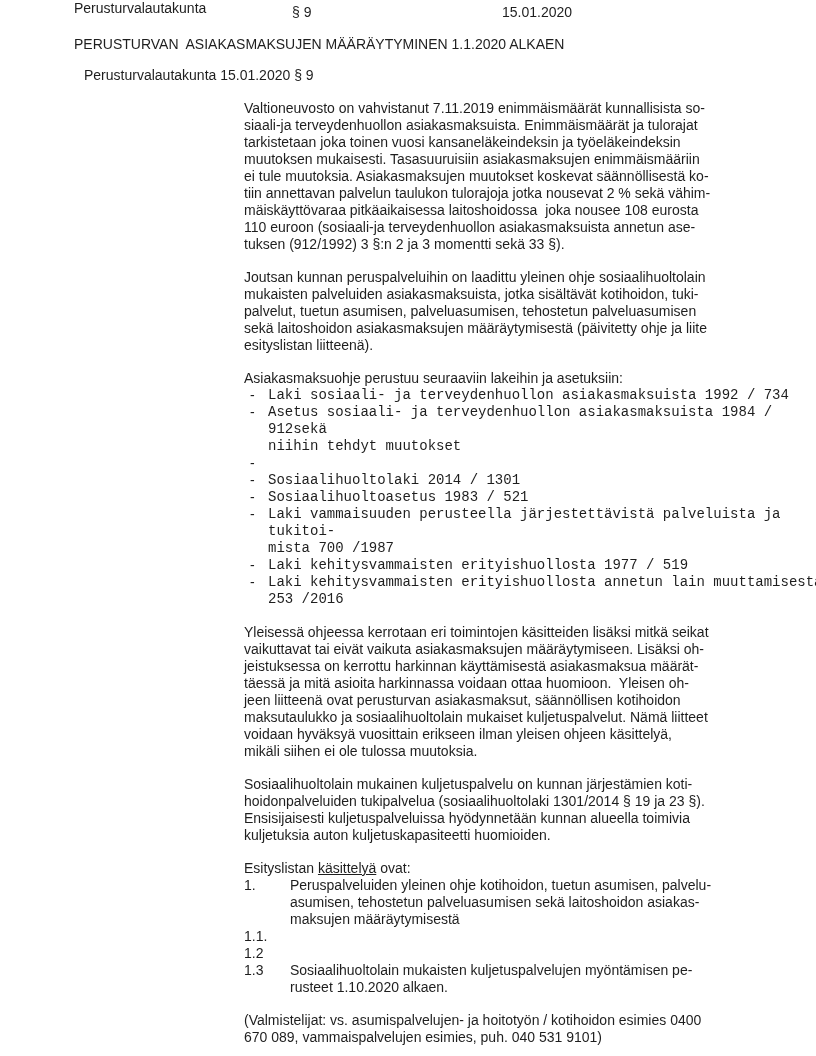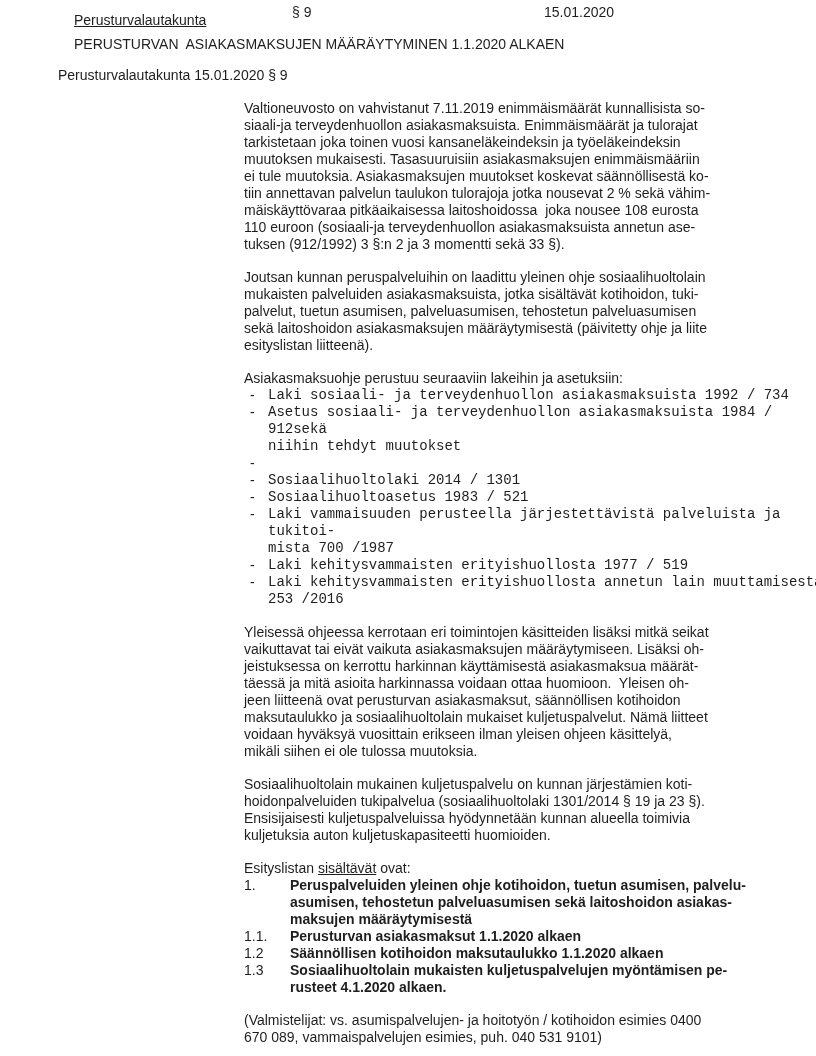--- a/index.html
+++ b/index.html
@@ -7,25 +7,25 @@
     position: relative;
     width: 816px;
     height: 1056px;
     background: #ffffff;
     font-family: "Liberation Sans", sans-serif;
     font-size: 14px;
     line-height: 17px;
     color: #1e1e1e;
     overflow: hidden;
   }
-  .h-committee { position: absolute; top: 12px;  left: 74px;  white-space: pre; text-decoration: underline; }
+  .h-committee { position: absolute; top: 0;  left: 74px;  white-space: pre; }
   .h-section   { position: absolute; top: 4px;  left: 292px; white-space: pre; }
-  .h-date      { position: absolute; top: 4px;  left: 544px; white-space: pre; }
+  .h-date      { position: absolute; top: 4px;  left: 502px; white-space: pre; }
   .doc-title   { position: absolute; top: 36px; left: 74px;  white-space: pre-wrap; }
-  .doc-subheader { position: absolute; top: 67px; left: 58px; white-space: pre-wrap; }
+  .doc-subheader { position: absolute; top: 67px; left: 84px; white-space: pre-wrap; }
 
   .doc-body {
     position: absolute;
     top: 100px;
     left: 244px;
     width: 580px;
   }
   .doc-body p {
     margin: 0 0 16px 0;
     white-space: pre-wrap;
@@ -41,21 +41,21 @@
     box-sizing: border-box;
   }
   .law-text { white-space: pre-wrap; font-family: Liberation Mono, monospace; }
 
   .att-list { margin: 0 0 16px 0; }
   .att-item { display: flex; align-items: flex-start; }
   .att-num {
     flex: none;
     width: 46px;
   }
-  .att-text { white-space: pre-wrap; font-weight: bold; }
+  .att-text { white-space: pre-wrap; }
 
   .u { text-decoration: underline; }
 </style>
 </head>
 <body>
 
 <div class="page">
 
   <span class="h-committee">Perusturvalautakunta</span>
   <span class="h-section">§ 9</span>
@@ -127,40 +127,38 @@
 jeen liitteenä ovat perusturvan asiakasmaksut, säännöllisen kotihoidon
 maksutaulukko ja sosiaalihuoltolain mukaiset kuljetuspalvelut. Nämä liitteet
 voidaan hyväksyä vuosittain erikseen ilman yleisen ohjeen käsittelyä,
 mikäli siihen ei ole tulossa muutoksia.</p>
 
     <p>Sosiaalihuoltolain mukainen kuljetuspalvelu on kunnan järjestämien koti-
 hoidonpalveluiden tukipalvelua (sosiaalihuoltolaki 1301/2014 § 19 ja 23 §).
 Ensisijaisesti kuljetuspalveluissa hyödynnetään kunnan alueella toimivia
 kuljetuksia auton kuljetuskapasiteetti huomioiden.</p>
 
-    <p class="tight"><span>Esityslistan </span><span class="u">sisältävät</span><span> ovat:</span></p>
+    <p class="tight"><span>Esityslistan </span><span class="u">käsittelyä</span><span> ovat:</span></p>
     <div class="att-list">
       <div class="att-item">
         <span class="att-num">1.</span>
         <span class="att-text">Peruspalveluiden yleinen ohje kotihoidon, tuetun asumisen, palvelu-
 asumisen, tehostetun palveluasumisen sekä laitoshoidon asiakas-
 maksujen määräytymisestä</span>
       </div>
       <div class="att-item">
         <span class="att-num">1.1.</span>
-        <span class="att-text">Perusturvan asiakasmaksut 1.1.2020 alkaen</span>
       </div>
       <div class="att-item">
         <span class="att-num">1.2</span>
-        <span class="att-text">Säännöllisen kotihoidon maksutaulukko 1.1.2020 alkaen</span>
       </div>
       <div class="att-item">
         <span class="att-num">1.3</span>
         <span class="att-text">Sosiaalihuoltolain mukaisten kuljetuspalvelujen myöntämisen pe-
-rusteet 4.1.2020 alkaen.</span>
+rusteet 1.10.2020 alkaen.</span>
       </div>
     </div>
 
     <p>(Valmistelijat: vs. asumispalvelujen- ja hoitotyön / kotihoidon esimies 0400
 670 089, vammaispalvelujen esimies, puh. 040 531 9101)</p>
 
   </div>
 </div>
 
 </body></html>

